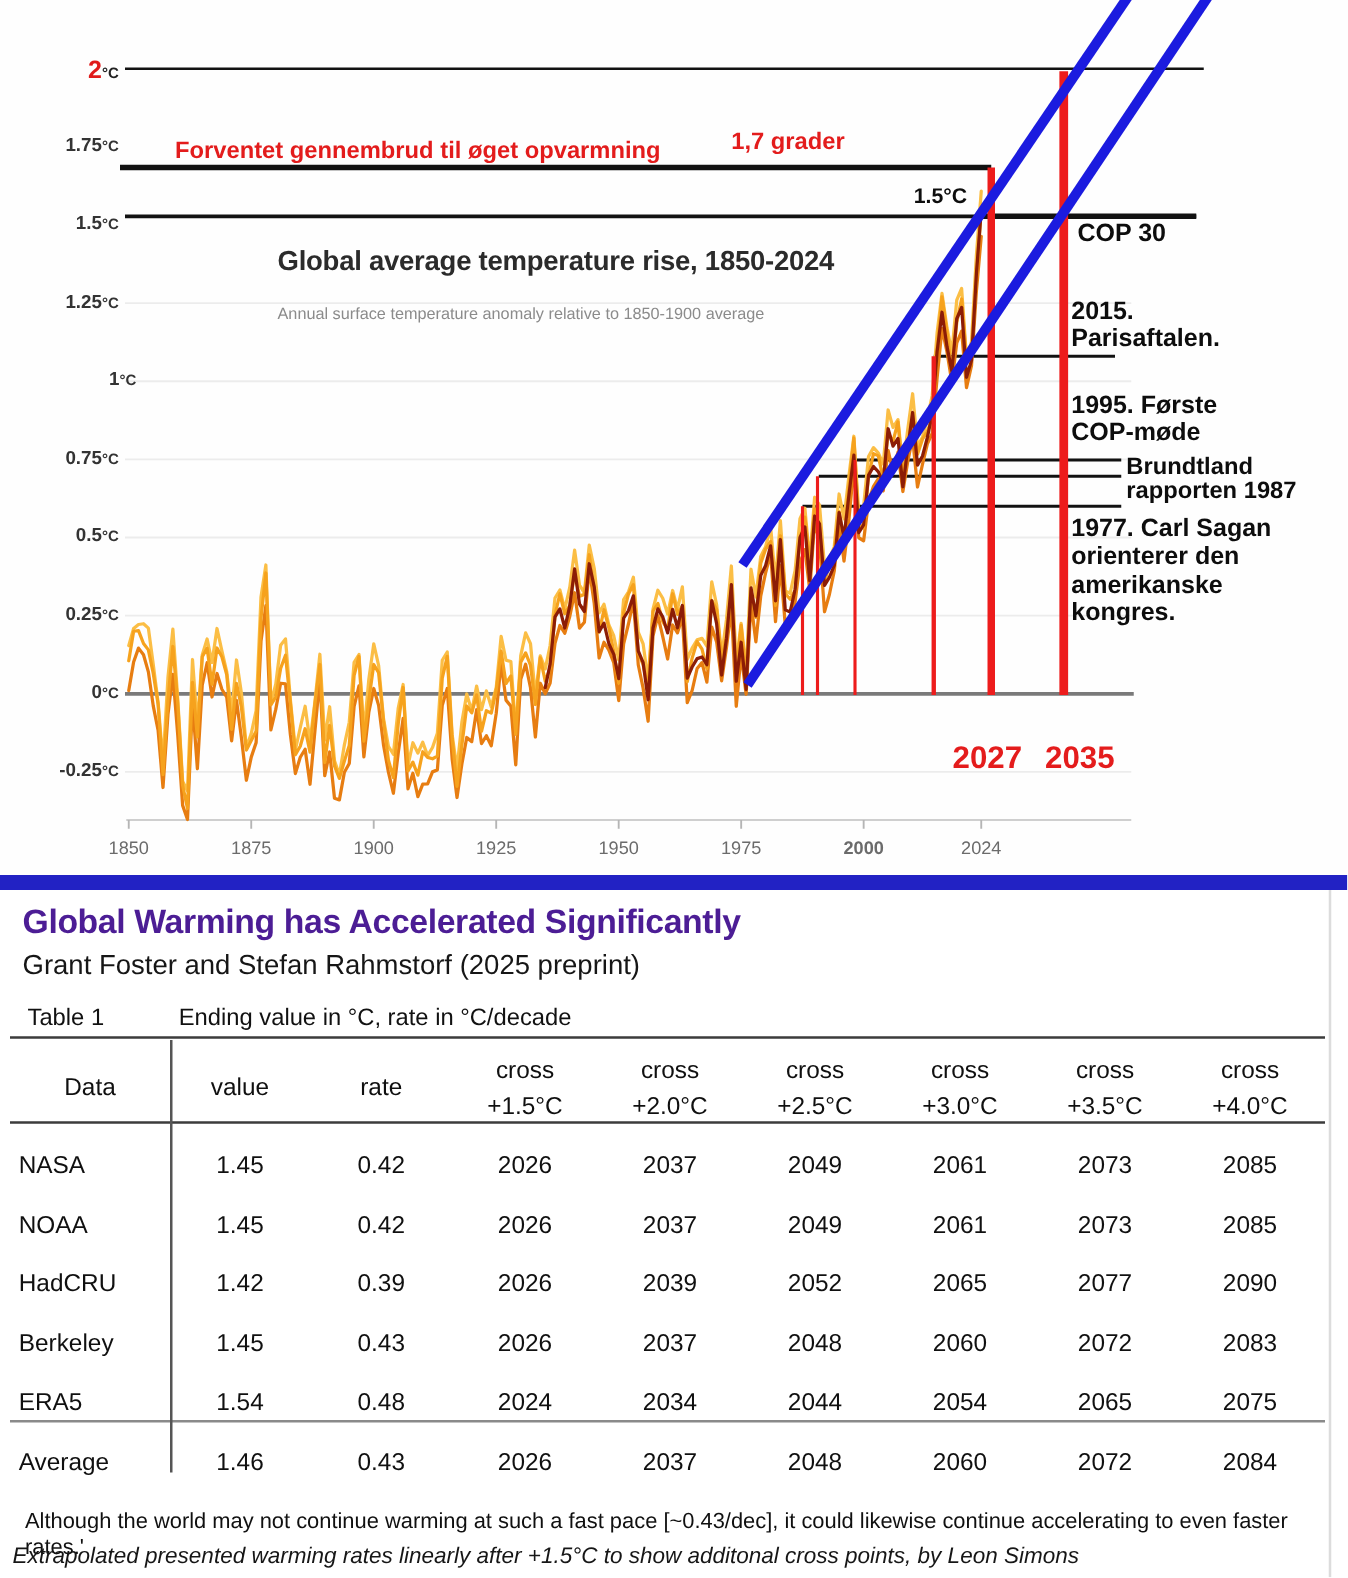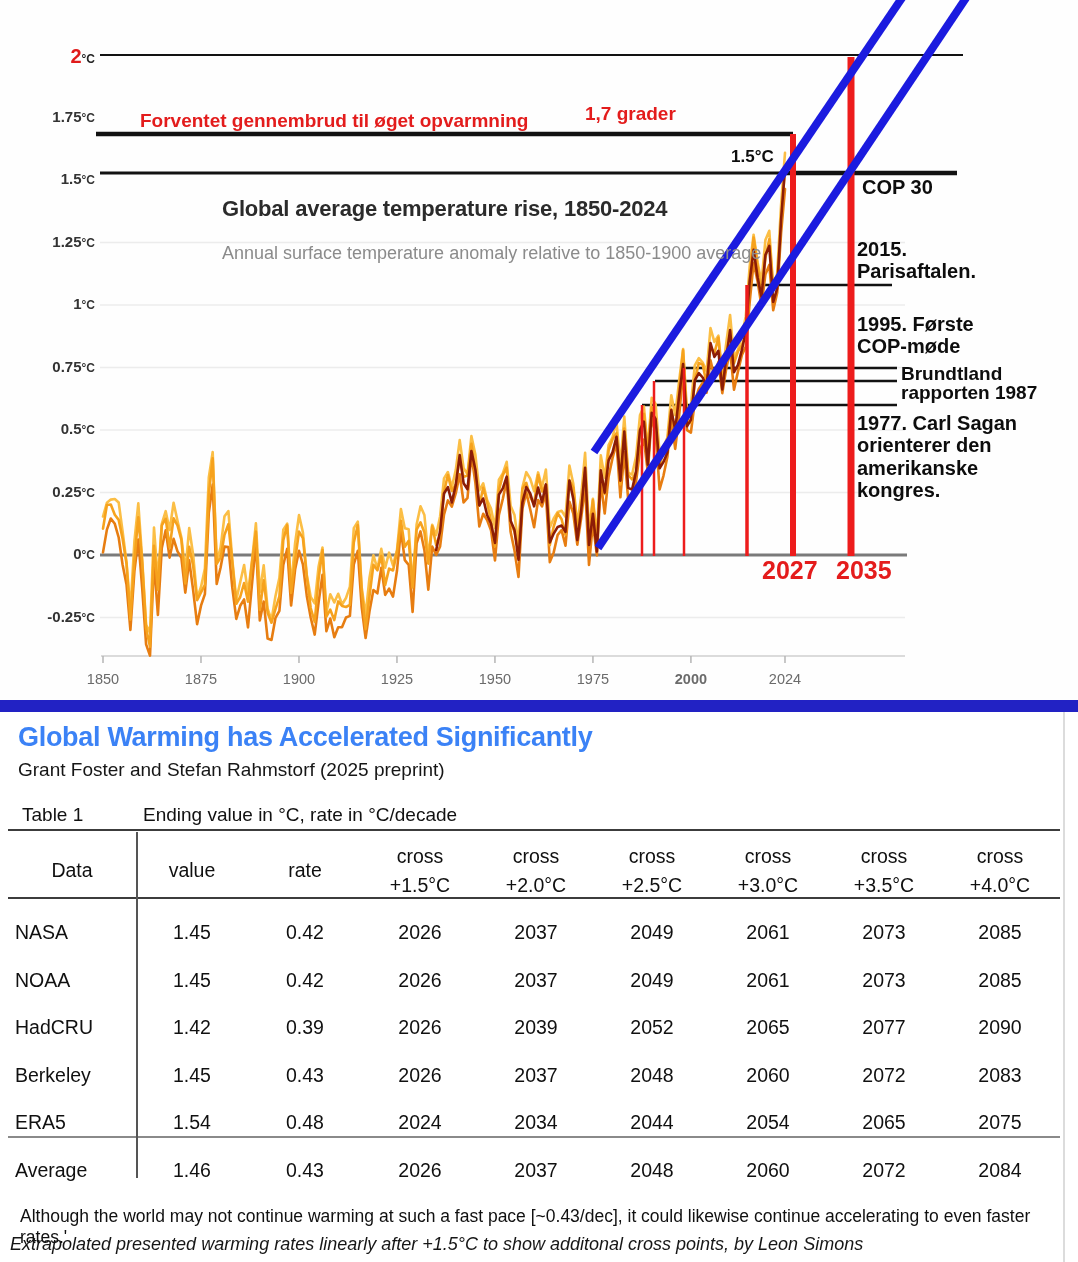--- a/index.html
+++ b/index.html
@@ -8,31 +8,31 @@
   
   #chart-panel{position:absolute;left:0;top:0;width:1078px;height:700px;background:#fefefe;}
   #chart-svg{position:absolute;left:0;top:0;}
   .y-label{position:absolute;text-align:right;width:90px;font-size:15px;font-weight:700;color:#333;}
   .y-label .deg{font-size:12px;}
   .y-label.red-two .num{color:#e01b1b;font-size:20px;font-weight:800;}
   .y-label.red-two .deg{color:#222;}
   .x-label{position:absolute;font-size:14.5px;color:#6b6b6b;transform:translateX(-50%);}
   .banner-red{position:absolute;color:#e31c1c;font-weight:700;font-size:19px;}
   .chart-title{position:absolute;color:#2b2b2b;font-weight:700;font-size:22px;letter-spacing:-.2px;}
-  .chart-subtitle{position:absolute;color:#8b8b8b;font-size:18px;text-align:right;}
+  .chart-subtitle{position:absolute;color:#8b8b8b;font-size:13px;text-align:right;}
   .ann{position:absolute;color:#0d0d0d;font-weight:700;font-size:20px;line-height:1.12;white-space:pre-line;}
   .ann-small{font-size:17px;}
   .ann-brundt{font-size:19px;line-height:1.02;}
-  .year-red{position:absolute;color:#e41c1c;font-weight:800;font-size:25px;}
+  .year-red{position:absolute;color:#e41c1c;font-weight:800;font-size:25px;margin-top:36px;}
   
   #blue-bar{position:absolute;left:0;top:700px;width:1078px;height:12px;background:#2222c4;}
   
   #table-panel{position:absolute;left:0;top:712px;width:1078px;height:550px;background:#ffffff;color:#111;}
-  #tp-title{position:absolute;left:18px;top:10px;font-size:27px;font-weight:800;color:#3b82f6;letter-spacing:-.3px;}
-  #tp-subtitle{position:absolute;left:18px;top:47px;font-size:19px;color:#161616;}
+  #tp-title{position:absolute;left:18px;top:10px;font-size:27px;font-weight:800;color:#4c1d95;letter-spacing:-.3px;}
+  #tp-subtitle{position:absolute;left:18px;top:47px;font-size:22px;color:#161616;}
   #tp-caption-label{position:absolute;left:22px;top:92px;font-size:19px;}
   #tp-caption-text{position:absolute;left:143px;top:92px;font-size:19px;}
   .rule{position:absolute;left:8px;width:1052px;background:#3c3c3c;height:2px;}
   #rule-caption{top:117px;}
   #rule-header{top:185px;}
   #rule-average{top:424px;background:#8a8a8a;height:2px;}
   #col-divider{position:absolute;left:136px;top:120px;width:2px;height:346px;background:#555;}
   #right-edge{position:absolute;left:1063px;top:0;width:2px;height:550px;background:#dcdcdc;}
   #tbl-grid{position:absolute;left:8px;top:120px;width:1052px;}
   .t-row{display:grid;grid-template-columns:128px 112px 114px 116px 116px 116px 116px 116px 116px;align-items:center;}
@@ -94,21 +94,21 @@
     <div class="banner-red" style="left:585px;top:103px;">1,7 grader</div>
 
     <div class="chart-title" style="left:222px;top:196px;">Global average temperature rise, 1850-2024</div>
     <div class="chart-subtitle" style="left:222px;top:243px;">Annual surface temperature anomaly relative to 1850-1900 average</div>
 
     <div id="y-labels">
         <div class="y-label red-two" style="left: 5px; top: 45px;"><span class="num">2</span><span class="deg">°C</span></div>
         <div class="y-label" style="left: 5px; top: 107.5px;"><span class="num">1.75</span><span class="deg">°C</span></div>
         <div class="y-label" style="left: 5px; top: 170px;"><span class="num">1.5</span><span class="deg">°C</span></div>
         <div class="y-label" style="left: 5px; top: 232.5px;"><span class="num">1.25</span><span class="deg">°C</span></div>
-        <div class="y-label" style="left: 5px; top: 295px;"><span class="num">1</span><span class="deg">°C</span></div>
+        <div class="y-label" style="left: 19px; top: 295px;"><span class="num">1</span><span class="deg">°C</span></div>
         <div class="y-label" style="left: 5px; top: 357.5px;"><span class="num">0.75</span><span class="deg">°C</span></div>
         <div class="y-label" style="left: 5px; top: 420px;"><span class="num">0.5</span><span class="deg">°C</span></div>
         <div class="y-label" style="left: 5px; top: 482.5px;"><span class="num">0.25</span><span class="deg">°C</span></div>
         <div class="y-label" style="left: 5px; top: 545px;"><span class="num">0</span><span class="deg">°C</span></div>
         <div class="y-label" style="left: 5px; top: 607.5px;"><span class="num">-0.25</span><span class="deg">°C</span></div>
       </div>
     <div id="x-labels">
         <div class="x-label" style="left: 103px; top: 671px;">1850</div>
         <div class="x-label" style="left: 200.988px; top: 671px;">1875</div>
         <div class="x-label" style="left: 298.975px; top: 671px;">1900</div>

